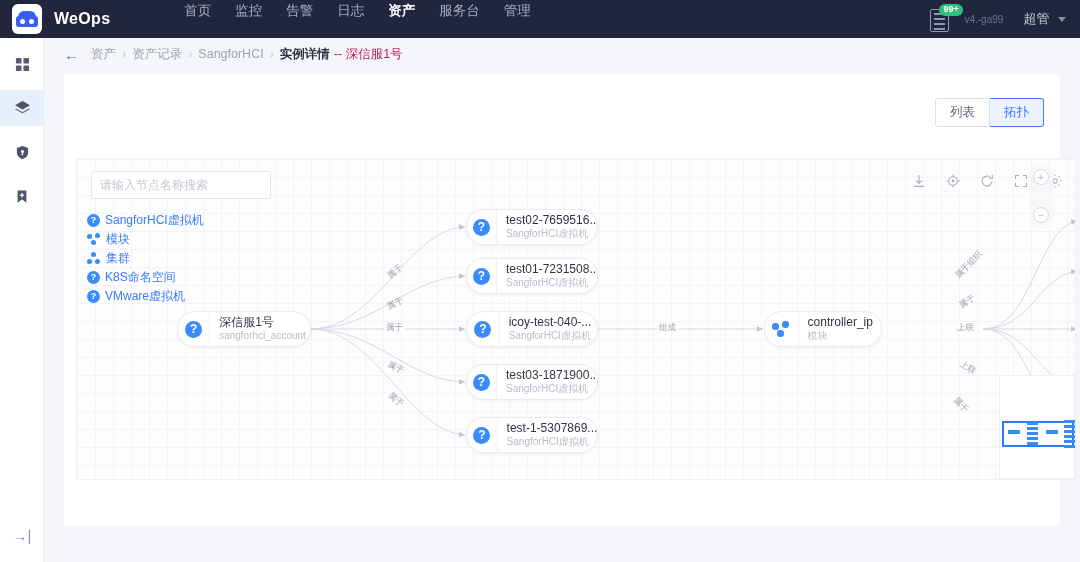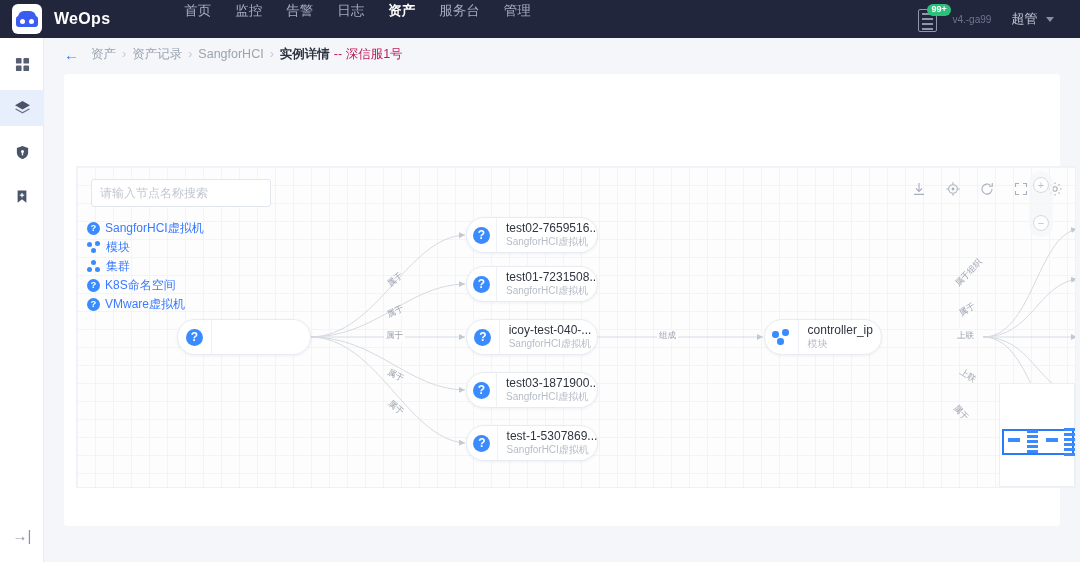--- a/index.html
+++ b/index.html
@@ -36,21 +36,21 @@
     color: #fff; font-size: 16px; font-weight: bold; margin-left: 12px;
     letter-spacing: .3px;
   }
   .navitems { display: flex; align-items: center; margin-left: 62px; }
   .navitem {
     color: #a6abc0; font-size: 13.5px; padding: 0 12px; cursor: pointer;
     height: 54px; line-height: 38px; white-space: nowrap;
   }
   .navitem.active { color: #fff; font-weight: bold; }
   .nav-right {
-    margin-left: auto; display: flex; align-items: center; padding-right: 26px;
+    margin-left: auto; display: flex; align-items: center; padding-right: 14px;
   }
   .doc-icon-wrap { position: relative; width: 26px; height: 30px; margin-right: 10px; cursor: pointer;}
   .doc-icon {
     position: absolute; left: 2px; top: 5px; width: 19px; height: 23px;
     border: 1.5px solid #8f95ab; border-radius: 2px;
   }
   .doc-icon i {
     display: block; height: 1.5px; background: #8f95ab; margin: 3.4px auto 0; width: 11px;
   }
   .badge {
@@ -107,21 +107,21 @@
   .segwrap { position: absolute; right: 16px; top: 24px; display: flex; }
   .seg {
     font-size: 12.5px; padding: 5px 14px; border: 1px solid #dcdfe6; color: #5b6172;
     cursor: pointer; background: #fff;
   }
   .seg:first-child { border-radius: 3px 0 0 3px; }
   .seg:last-child { border-left: none; border-radius: 0 3px 3px 0; }
   .seg.active { background: #ecf3ff; border-color: #3a7afe; color: #3a7afe; }
   
   .canvas {
-    position: absolute; left: 12px; top: 92px; width: 1000px; height: 322px;
+    position: absolute; left: 12px; top: 84px; width: 1000px; height: 322px;
     border: 1px solid #eef1f5; overflow: hidden;
     background-color: #fdfdfe;
     background-image:
       linear-gradient(to right, #f2f4f7 1px, transparent 1px),
       linear-gradient(to bottom, #f2f4f7 1px, transparent 1px);
     background-size: 18px 18px;
   }
   .searchbox {
     position: absolute; left: 14px; top: 12px; width: 180px; height: 28px;
     border: 1px solid #e2e6ed; border-radius: 3px; background: #fff;
@@ -275,20 +275,24 @@
     <span class="crumb">资产记录</span>
     <span class="crumb-sep">›</span>
     <span class="crumb">SangforHCI</span>
     <span class="crumb-sep">›</span>
     <span class="crumb cur">实例详情</span>
     <span class="crumb-sub">-- 深信服1号</span>
   </div>
 
   <div class="panel">
 
+    <div class="segwrap">
+      <div class="seg">列表</div>
+      <div class="seg active">拓扑</div>
+    </div>
 
     <div class="canvas">
 
       <input class="searchbox" placeholder="请输入节点名称搜索" style="">
 
       <div class="tools">
         <span class="tool">
           <svg width="16" height="16" viewBox="0 0 16 16" fill="none" stroke="#a8b0bd" stroke-width="1.1">
             <path d="M8 2v8M5 7.5l3 3 3-3M3 13.4h10"></path>
             </svg>
@@ -382,20 +386,24 @@
       <div class="edge-label" style="left:875px;top:100px;transform:rotate(-46deg)">属于组织</div>
       <div class="edge-label" style="left:882px;top:137px;transform:rotate(-32deg)">属于</div>
       <div class="edge-label" style="left:878px;top:163px;background:#fdfdfe;padding:0 2px">上联</div>
       <div class="edge-label" style="left:882px;top:203px;transform:rotate(32deg)">上联</div>
       <div class="edge-label" style="left:875px;top:240px;transform:rotate(46deg)">属于</div>
 
       <div class="node" style="left:100px;top:152px;width:134px">
         <div class="nico">
           <span class="ico-q">?</span>
         </div>
+        <div class="ntxt">
+          <div class="nt1">深信服1号</div>
+          <div class="nt2">sangforhci_account</div>
+        </div>
       </div>
 
       <div class="node" style="left:389px;top:50px;width:132px">
         <div class="nico">
             <span class="ico-q">?</span>
           </div>
         <div class="ntxt">
           <div class="nt1">test02-7659516...</div>
           <div class="nt2">SangforHCI虚拟机</div>
         </div>

